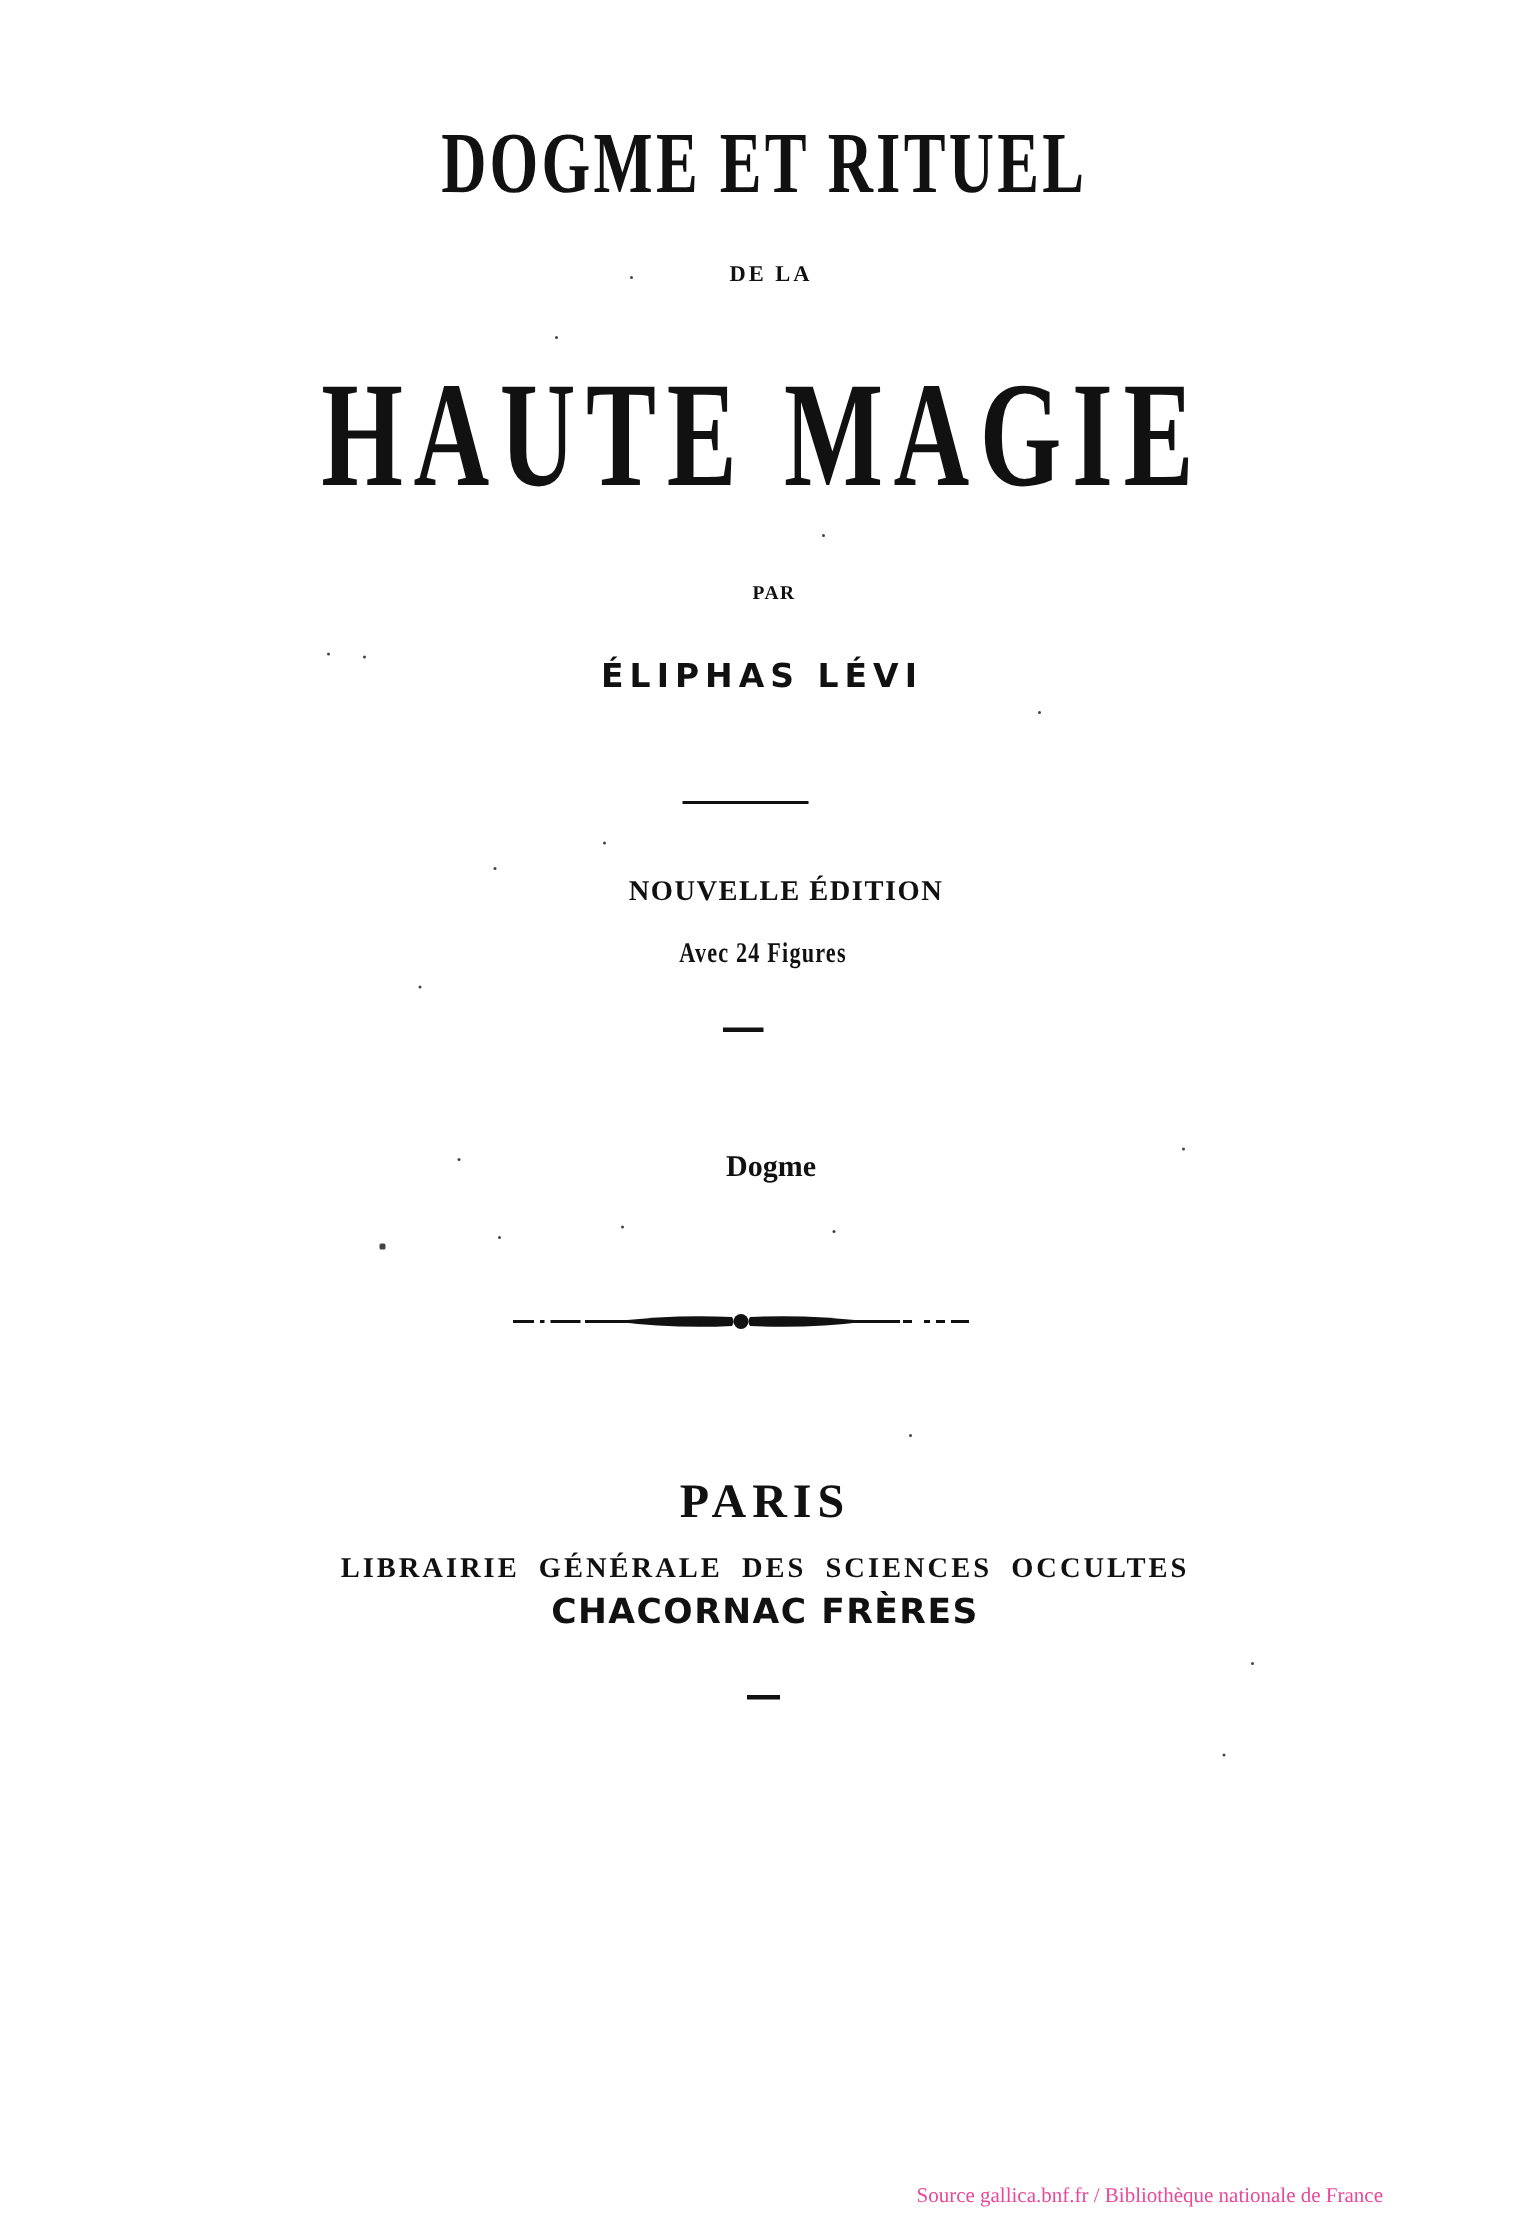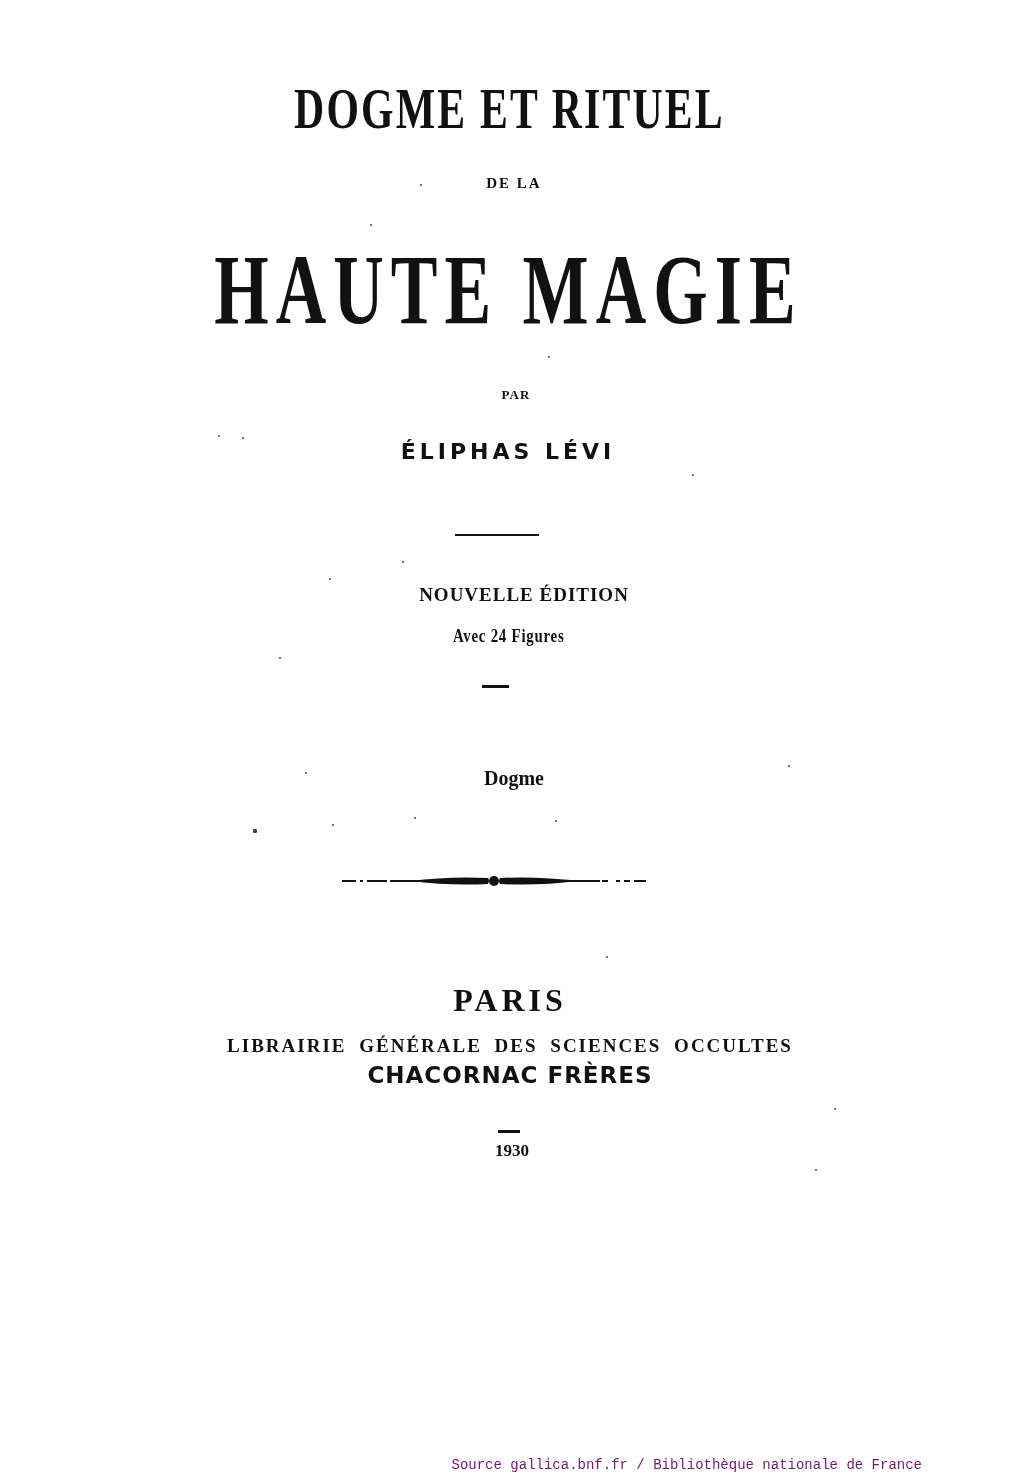--- a/index.html
+++ b/index.html
@@ -154,23 +154,23 @@
       position: absolute;
       width: 2px;
       height: 2px;
       background: #444;
       border-radius: 1px;
     }
     .source {
       position: absolute;
       right: 6px;
       top: 1457px;
-      font-family: Liberation Mono, monospace;
+      font-family: Liberation Serif, serif;
       font-size: 14px;
-      color: #701a75;
+      color: #ec4899;
       white-space: nowrap;
     }
   </style>
 </head>
 <body>
 
 <div class="page">
 
   <div class="line title-main">DOGME ET RITUEL</div>
   <div class="line de-la">DE LA</div>
@@ -204,21 +204,20 @@
       <rect x="294" y="8" width="12" height="2"></rect>
     </g>
   </svg>
 
   <div class="line paris">PARIS</div>
   <div class="line librairie">LIBRAIRIE GÉNÉRALE DES SCIENCES OCCULTES</div>
   <div class="line chacornac">CHACORNAC FRÈRES</div>
 
   <div class="rule rule-short2"></div>
 
-  <div class="line year">1930</div>
 
   <div class="speck" style="left:420px;top:184px;"></div>
   <div class="speck" style="left:370px;top:224px;"></div>
   <div class="speck" style="left:548px;top:356px;"></div>
   <div class="speck" style="left:218px;top:435px;"></div>
   <div class="speck" style="left:242px;top:437px;"></div>
   <div class="speck" style="left:692px;top:474px;"></div>
   <div class="speck" style="left:402px;top:561px;"></div>
   <div class="speck" style="left:329px;top:578px;"></div>
   <div class="speck" style="left:279px;top:657px;"></div>

